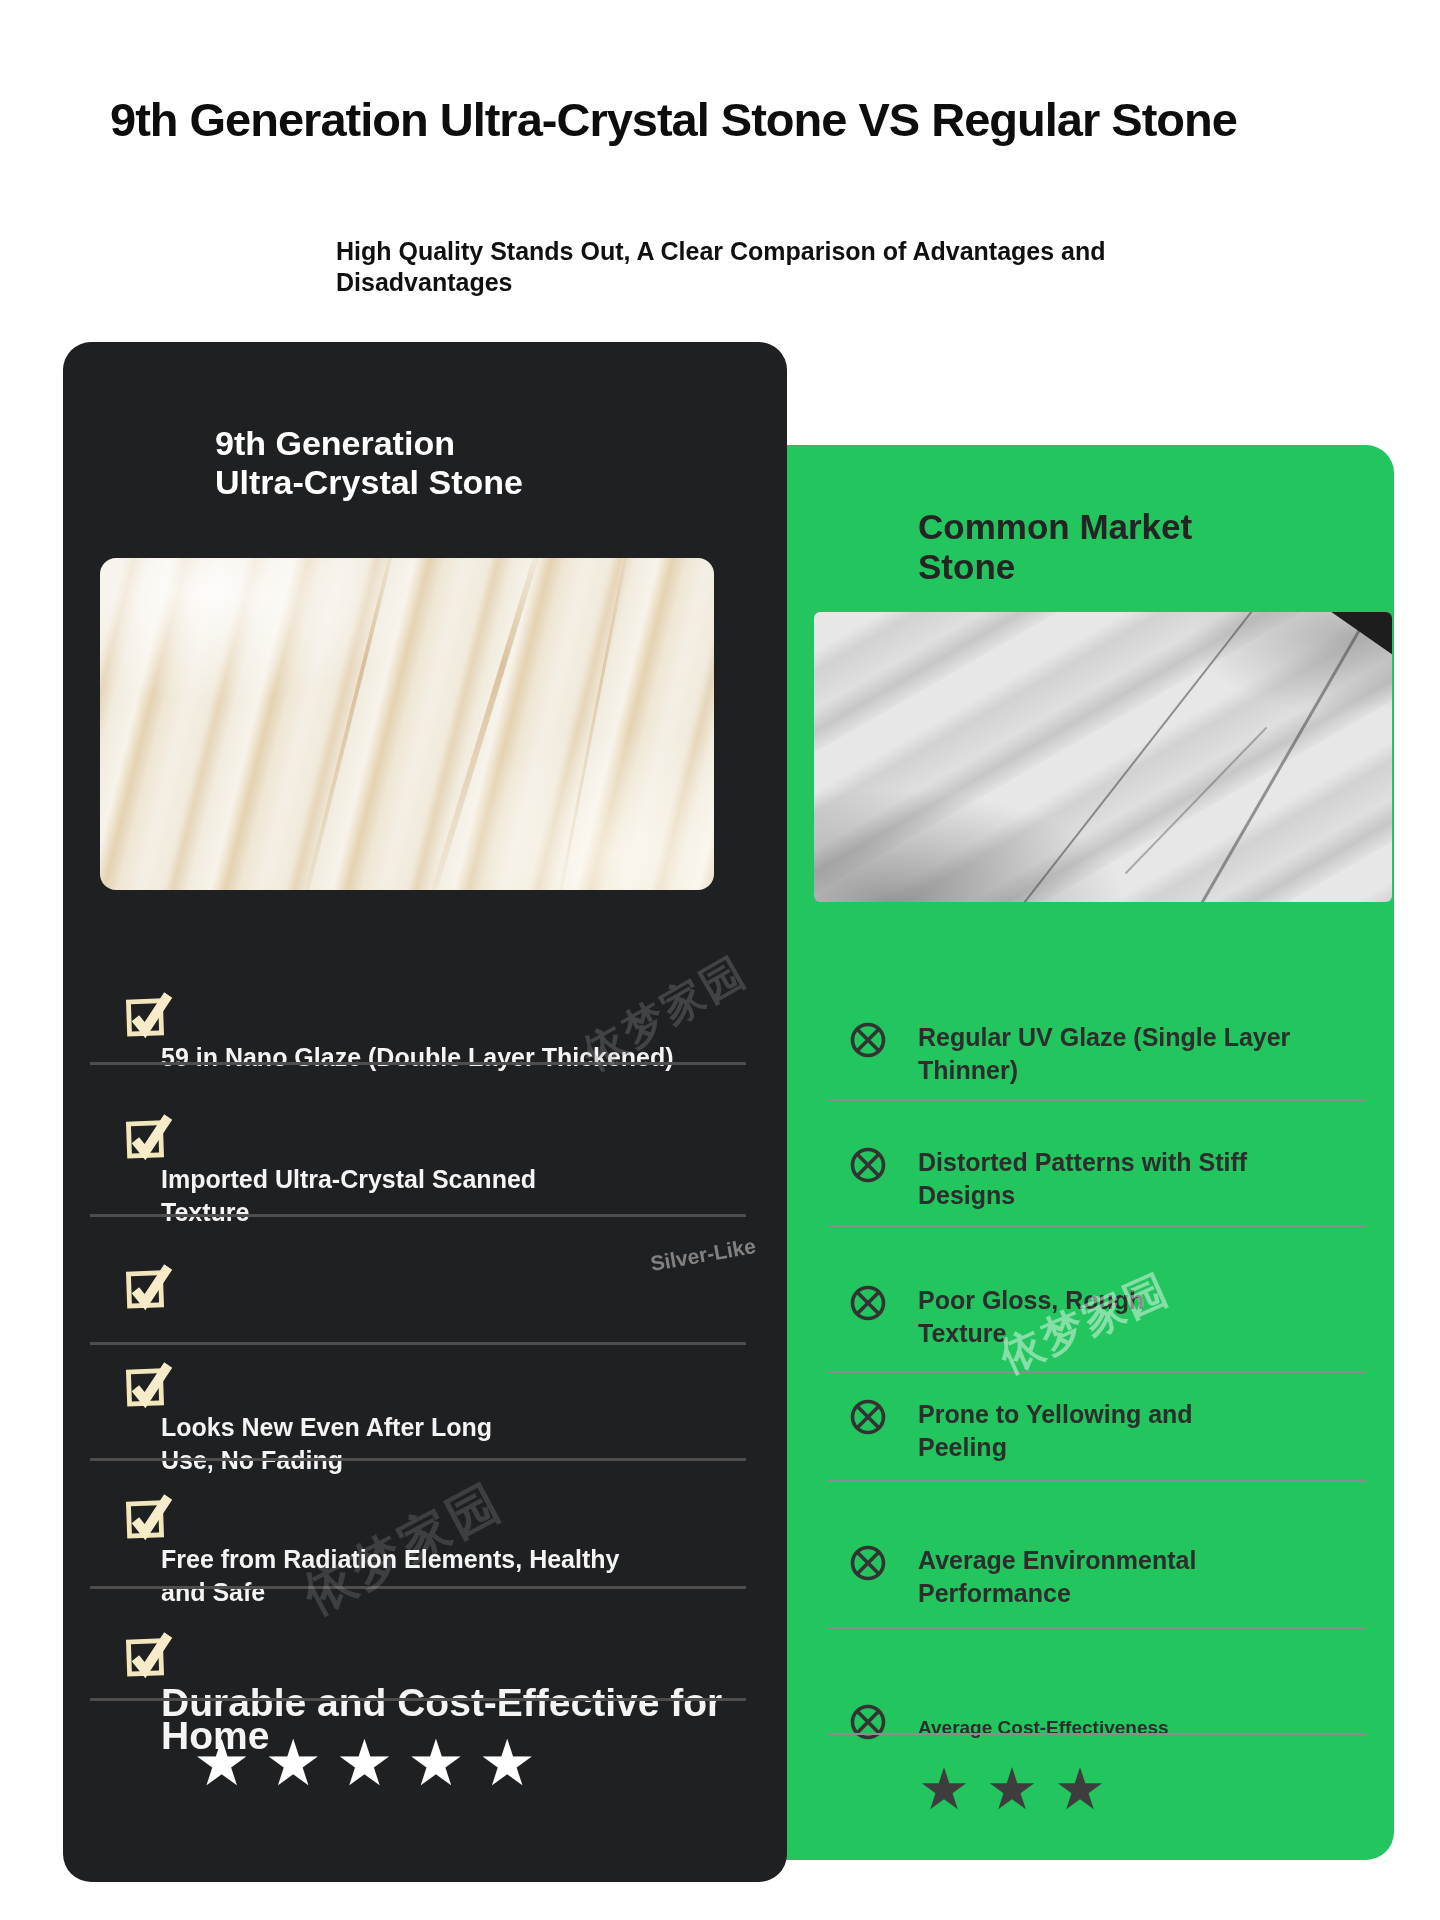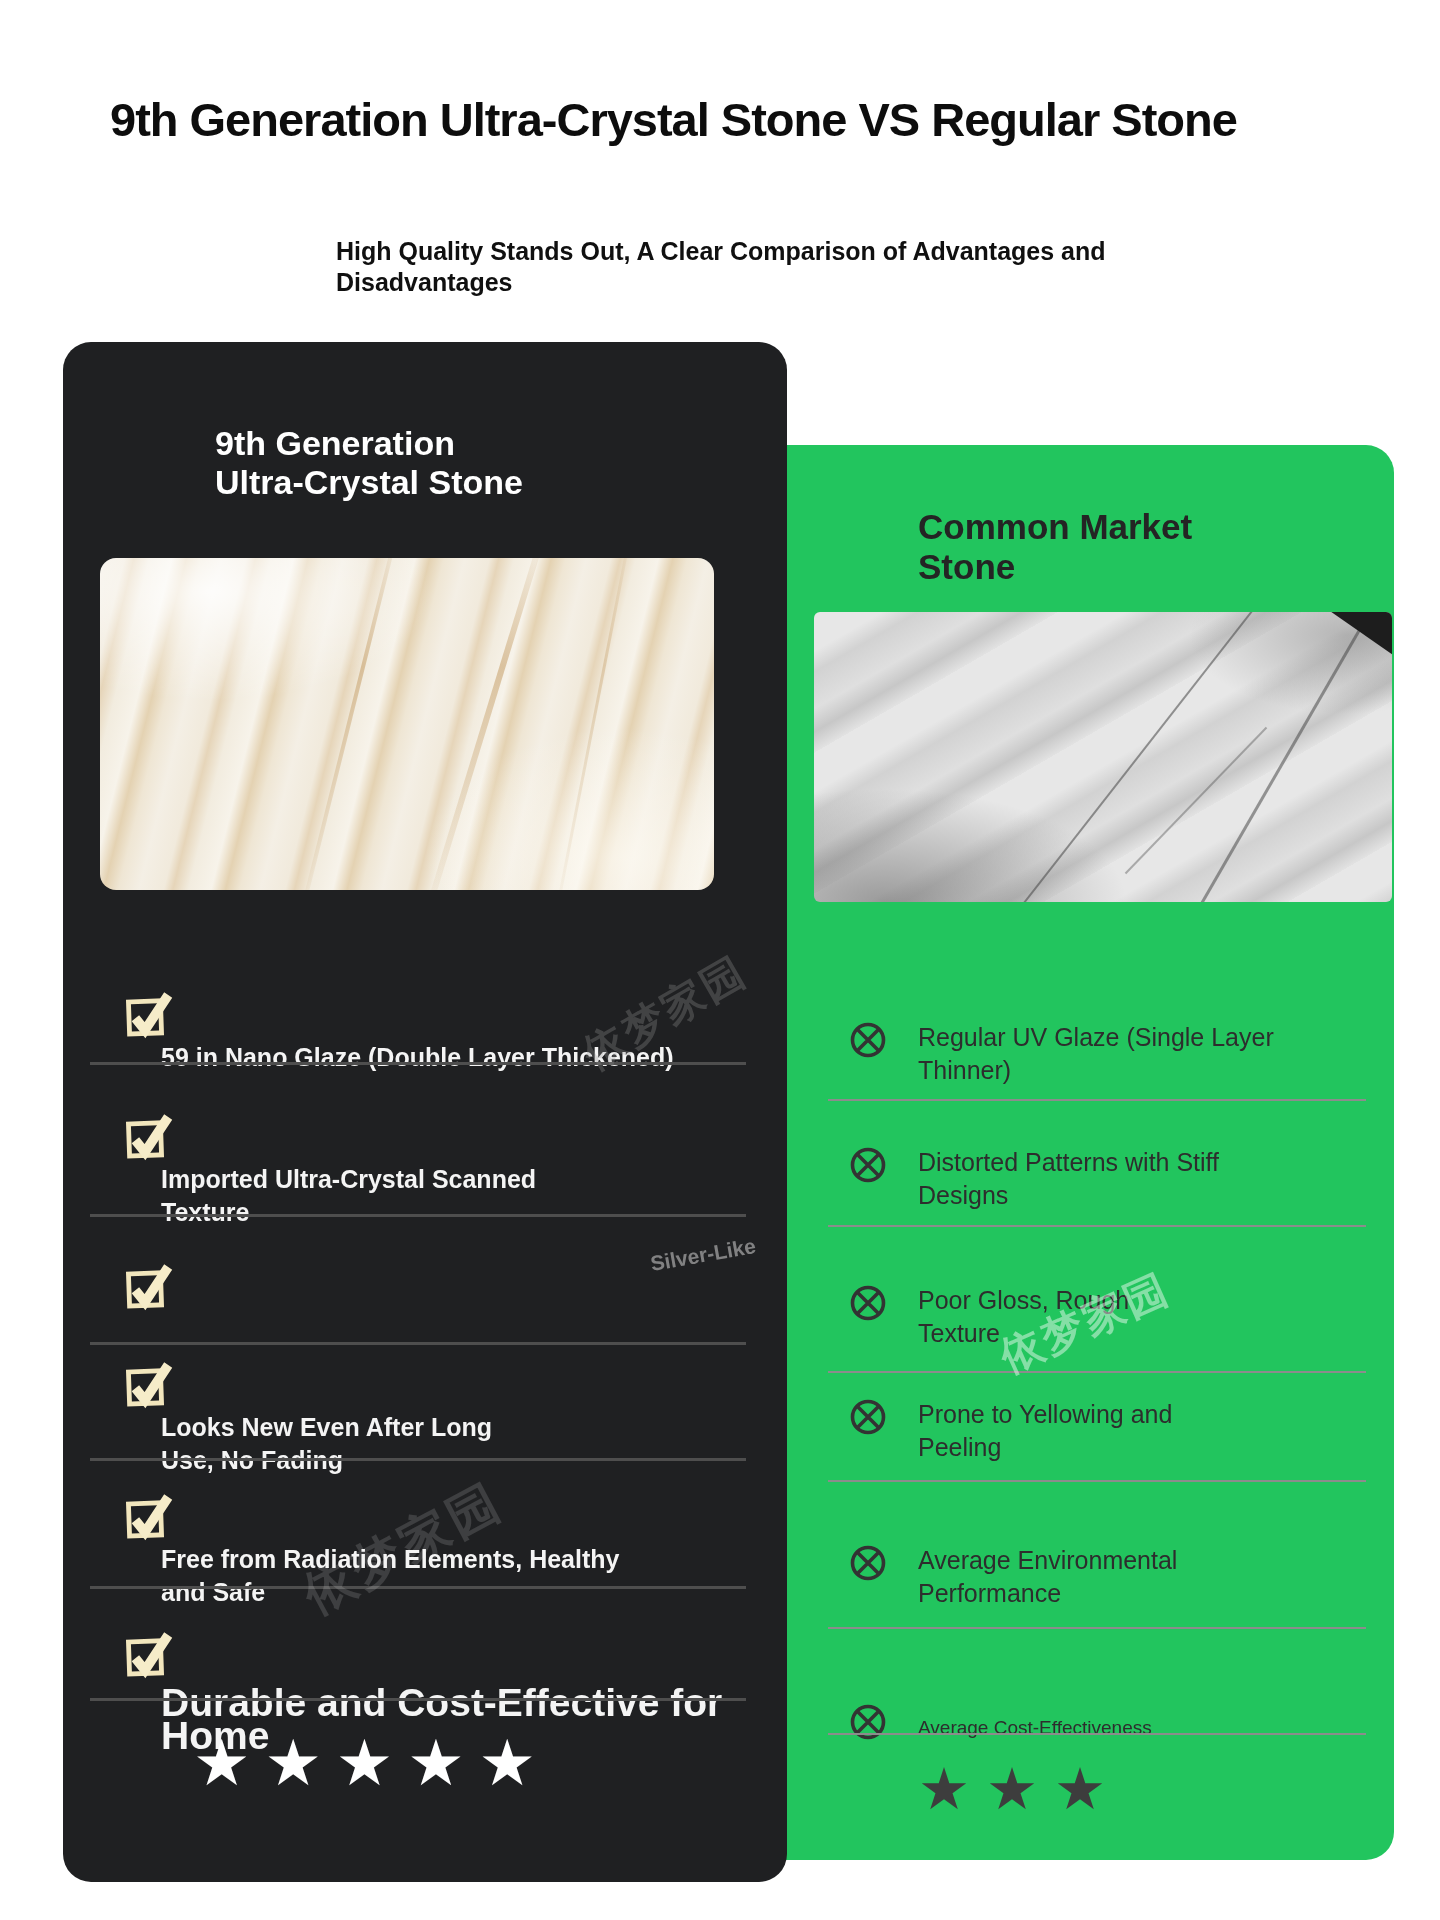--- a/index.html
+++ b/index.html
@@ -73,21 +73,21 @@
     position:absolute;right:0;top:0;width:74px;height:48px;background:#1d1d1d;
     clip-path:polygon(18% 0, 100% 0, 100% 88%);
   }
 
   
   .row{position:absolute;display:flex;align-items:flex-start;}
   .row-l{left:62px;width:615px;flex-direction:column;}
   .row-r{left:98px;width:520px;}
   .txt-l{margin-left:36px;margin-top:1px;font-size:25px;font-weight:bold;color:#f4f4f4;line-height:33px;}
   .txt-l.big{font-size:39px;margin-top:6px;}
-  .txt-r{margin-left:30px;margin-top:1px;font-size:25px;font-weight:normal;color:#2d2d2d;line-height:33px;}
+  .txt-r{margin-left:30px;margin-top:1px;font-size:25px;font-weight:bold;color:#2d2d2d;line-height:33px;}
   .txt-r.small{font-size:19px;margin-top:9px;}
   .cb-icon{flex:0 0 auto;position:relative;width:48px;height:50px;}
   .cx-icon{flex:0 0 auto;width:40px;height:40px;}
 
   .hr-l{position:absolute;left:27px;width:656px;height:3px;background:#4e4e4e;}
   .hr-r{position:absolute;left:78px;width:538px;height:2px;background:#8c8c8c;}
 
   .stars-l{position:absolute;left:130px;top:1386px;font-size:64px;line-height:70px;
     color:#ffffff;letter-spacing:14px;}
   .stars-r{position:absolute;left:168px;top:1312px;font-size:58px;line-height:64px;

